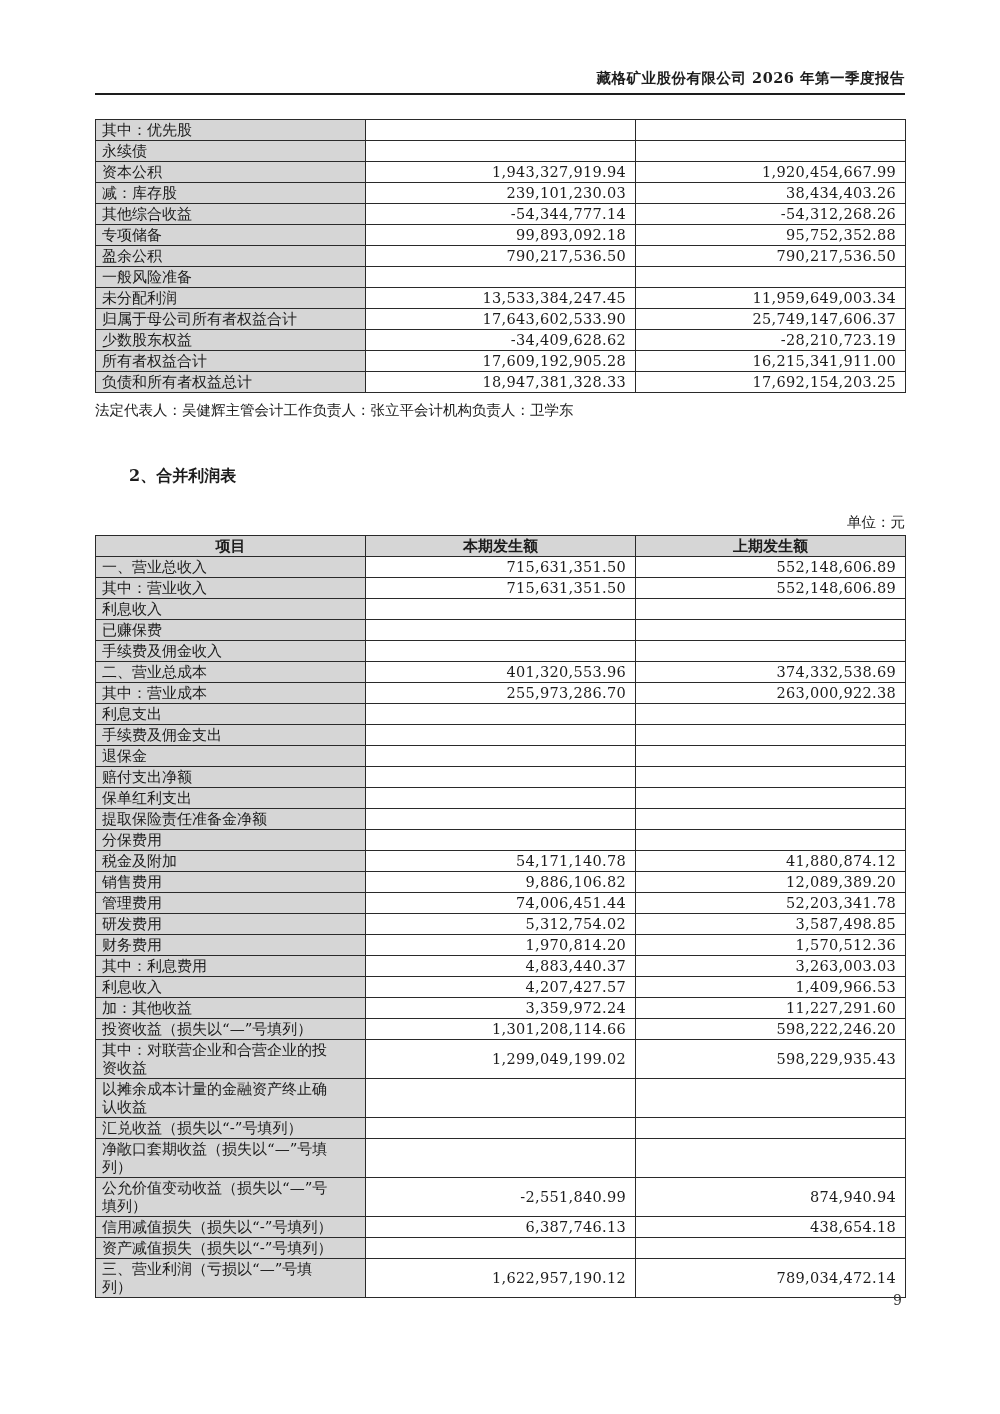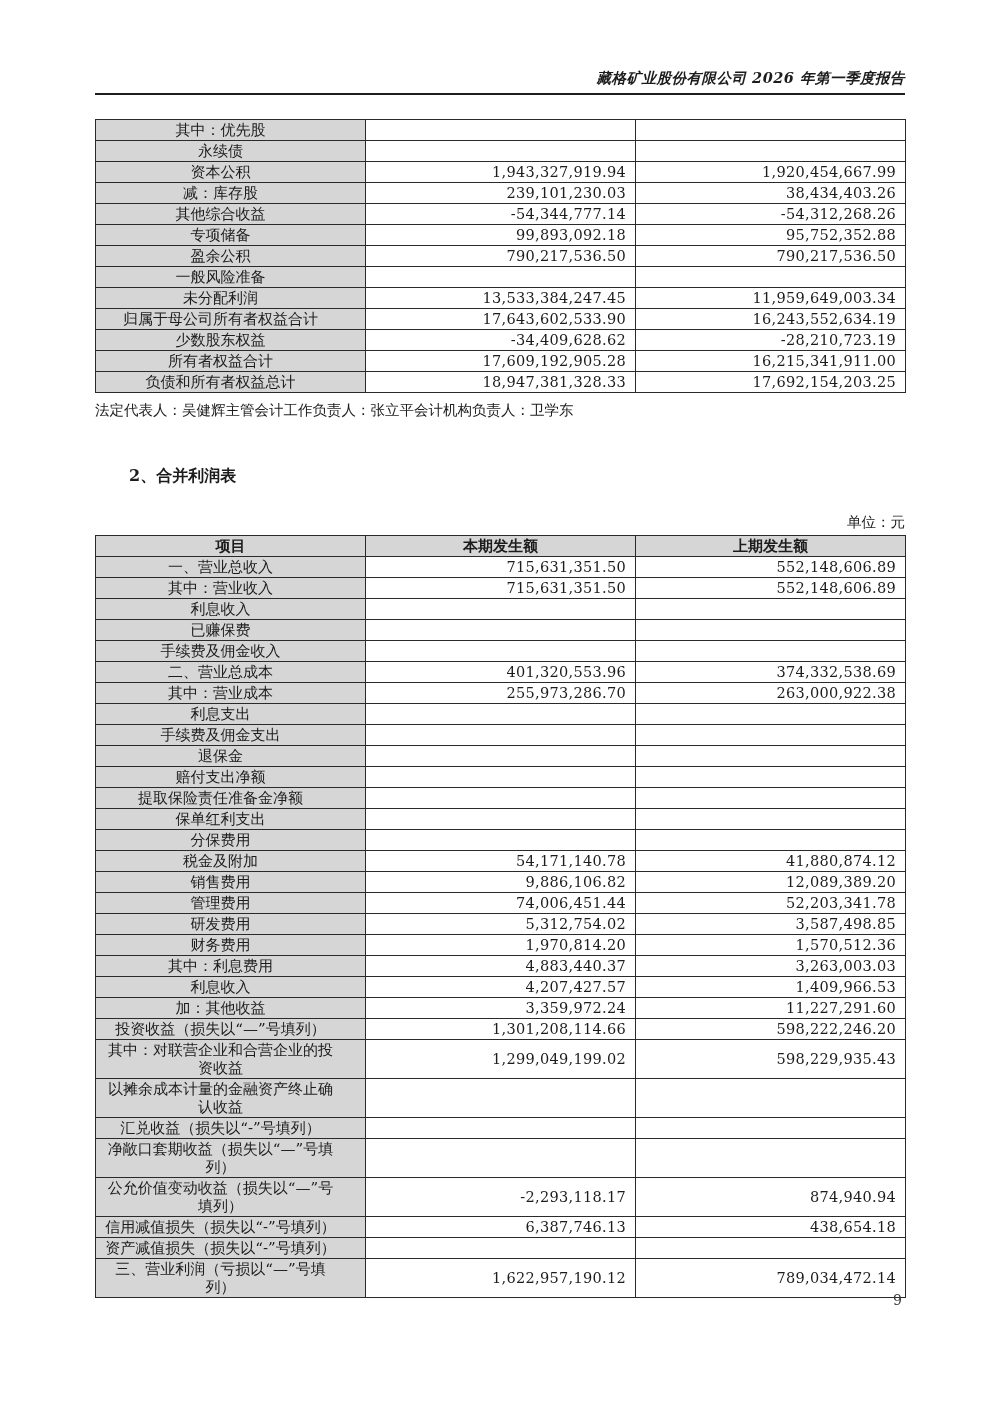--- a/index.html
+++ b/index.html
@@ -15,21 +15,20 @@
     box-sizing: border-box;
     padding: 68px 95px 0 95px;
     overflow: hidden;
   }
   .doc-header {
     text-align: right;
     font-size: 14.5px;
     font-weight: 700;
     letter-spacing: 0.5px;
     line-height: 20px;
-    font-style: italic;
   }
   .header-rule {
     border: none;
     border-top: 2.5px solid #1d1d1d;
     margin: 5px 0 0 0;
   }
   table.fin {
     width: 100%;
     border-collapse: collapse;
     table-layout: fixed;
@@ -41,21 +40,21 @@
     border: 1px solid #2a2a2a;
     font-size: 15px;
     line-height: 18px;
     padding: 1px 4px;
     vertical-align: middle;
     font-weight: 400;
     word-break: break-all;
   }
   table.fin td.lbl {
     background: #d6d6d6;
-    text-align: center;
+    text-align: left;
     padding-left: 6px;
     padding-right: 26px;
   }
   table.fin td.num {
     background: #ffffff;
     text-align: right;
     padding-right: 9px;
     font-size: 14.5px;
     letter-spacing: 0.3px;
   }
@@ -148,21 +147,21 @@
     <td class="num pri"></td>
   </tr>
         <tr>
     <td class="lbl">未分配利润</td>
     <td class="num cur">13,533,384,247.45</td>
     <td class="num pri">11,959,649,003.34</td>
   </tr>
         <tr>
     <td class="lbl">归属于母公司所有者权益合计</td>
     <td class="num cur">17,643,602,533.90</td>
-    <td class="num pri">16,243,552,634.19</td>
+    <td class="num pri">25,749,147,606.37</td>
   </tr>
         <tr>
     <td class="lbl">少数股东权益</td>
     <td class="num cur">-34,409,628.62</td>
     <td class="num pri">-28,210,723.19</td>
   </tr>
         <tr>
     <td class="lbl">所有者权益合计</td>
     <td class="num cur">17,609,192,905.28</td>
     <td class="num pri">16,215,341,911.00</td>
@@ -248,26 +247,26 @@
     <td class="lbl">退保金</td>
     <td class="num cur"></td>
     <td class="num pri"></td>
   </tr>
         <tr>
     <td class="lbl">赔付支出净额</td>
     <td class="num cur"></td>
     <td class="num pri"></td>
   </tr>
         <tr>
+    <td class="lbl">保单红利支出</td>
+    <td class="num cur"></td>
+    <td class="num pri"></td>
+  </tr>
+        <tr>
     <td class="lbl">提取保险责任准备金净额</td>
-    <td class="num cur"></td>
-    <td class="num pri"></td>
-  </tr>
-        <tr>
-    <td class="lbl">保单红利支出</td>
     <td class="num cur"></td>
     <td class="num pri"></td>
   </tr>
         <tr>
     <td class="lbl">分保费用</td>
     <td class="num cur"></td>
     <td class="num pri"></td>
   </tr>
         <tr>
     <td class="lbl">税金及附加</td>
@@ -329,21 +328,21 @@
     <td class="num cur"></td>
     <td class="num pri"></td>
   </tr>
         <tr>
     <td class="lbl">净敞口套期收益（损失以“—”号填列）</td>
     <td class="num cur"></td>
     <td class="num pri"></td>
   </tr>
         <tr>
     <td class="lbl">公允价值变动收益（损失以“—”号填列）</td>
-    <td class="num cur">-2,293,118.17</td>
+    <td class="num cur">-2,551,840.99</td>
     <td class="num pri">874,940.94</td>
   </tr>
         <tr>
     <td class="lbl">信用减值损失（损失以“-”号填列）</td>
     <td class="num cur">6,387,746.13</td>
     <td class="num pri">438,654.18</td>
   </tr>
         <tr>
     <td class="lbl">资产减值损失（损失以“-”号填列）</td>
     <td class="num cur"></td>

